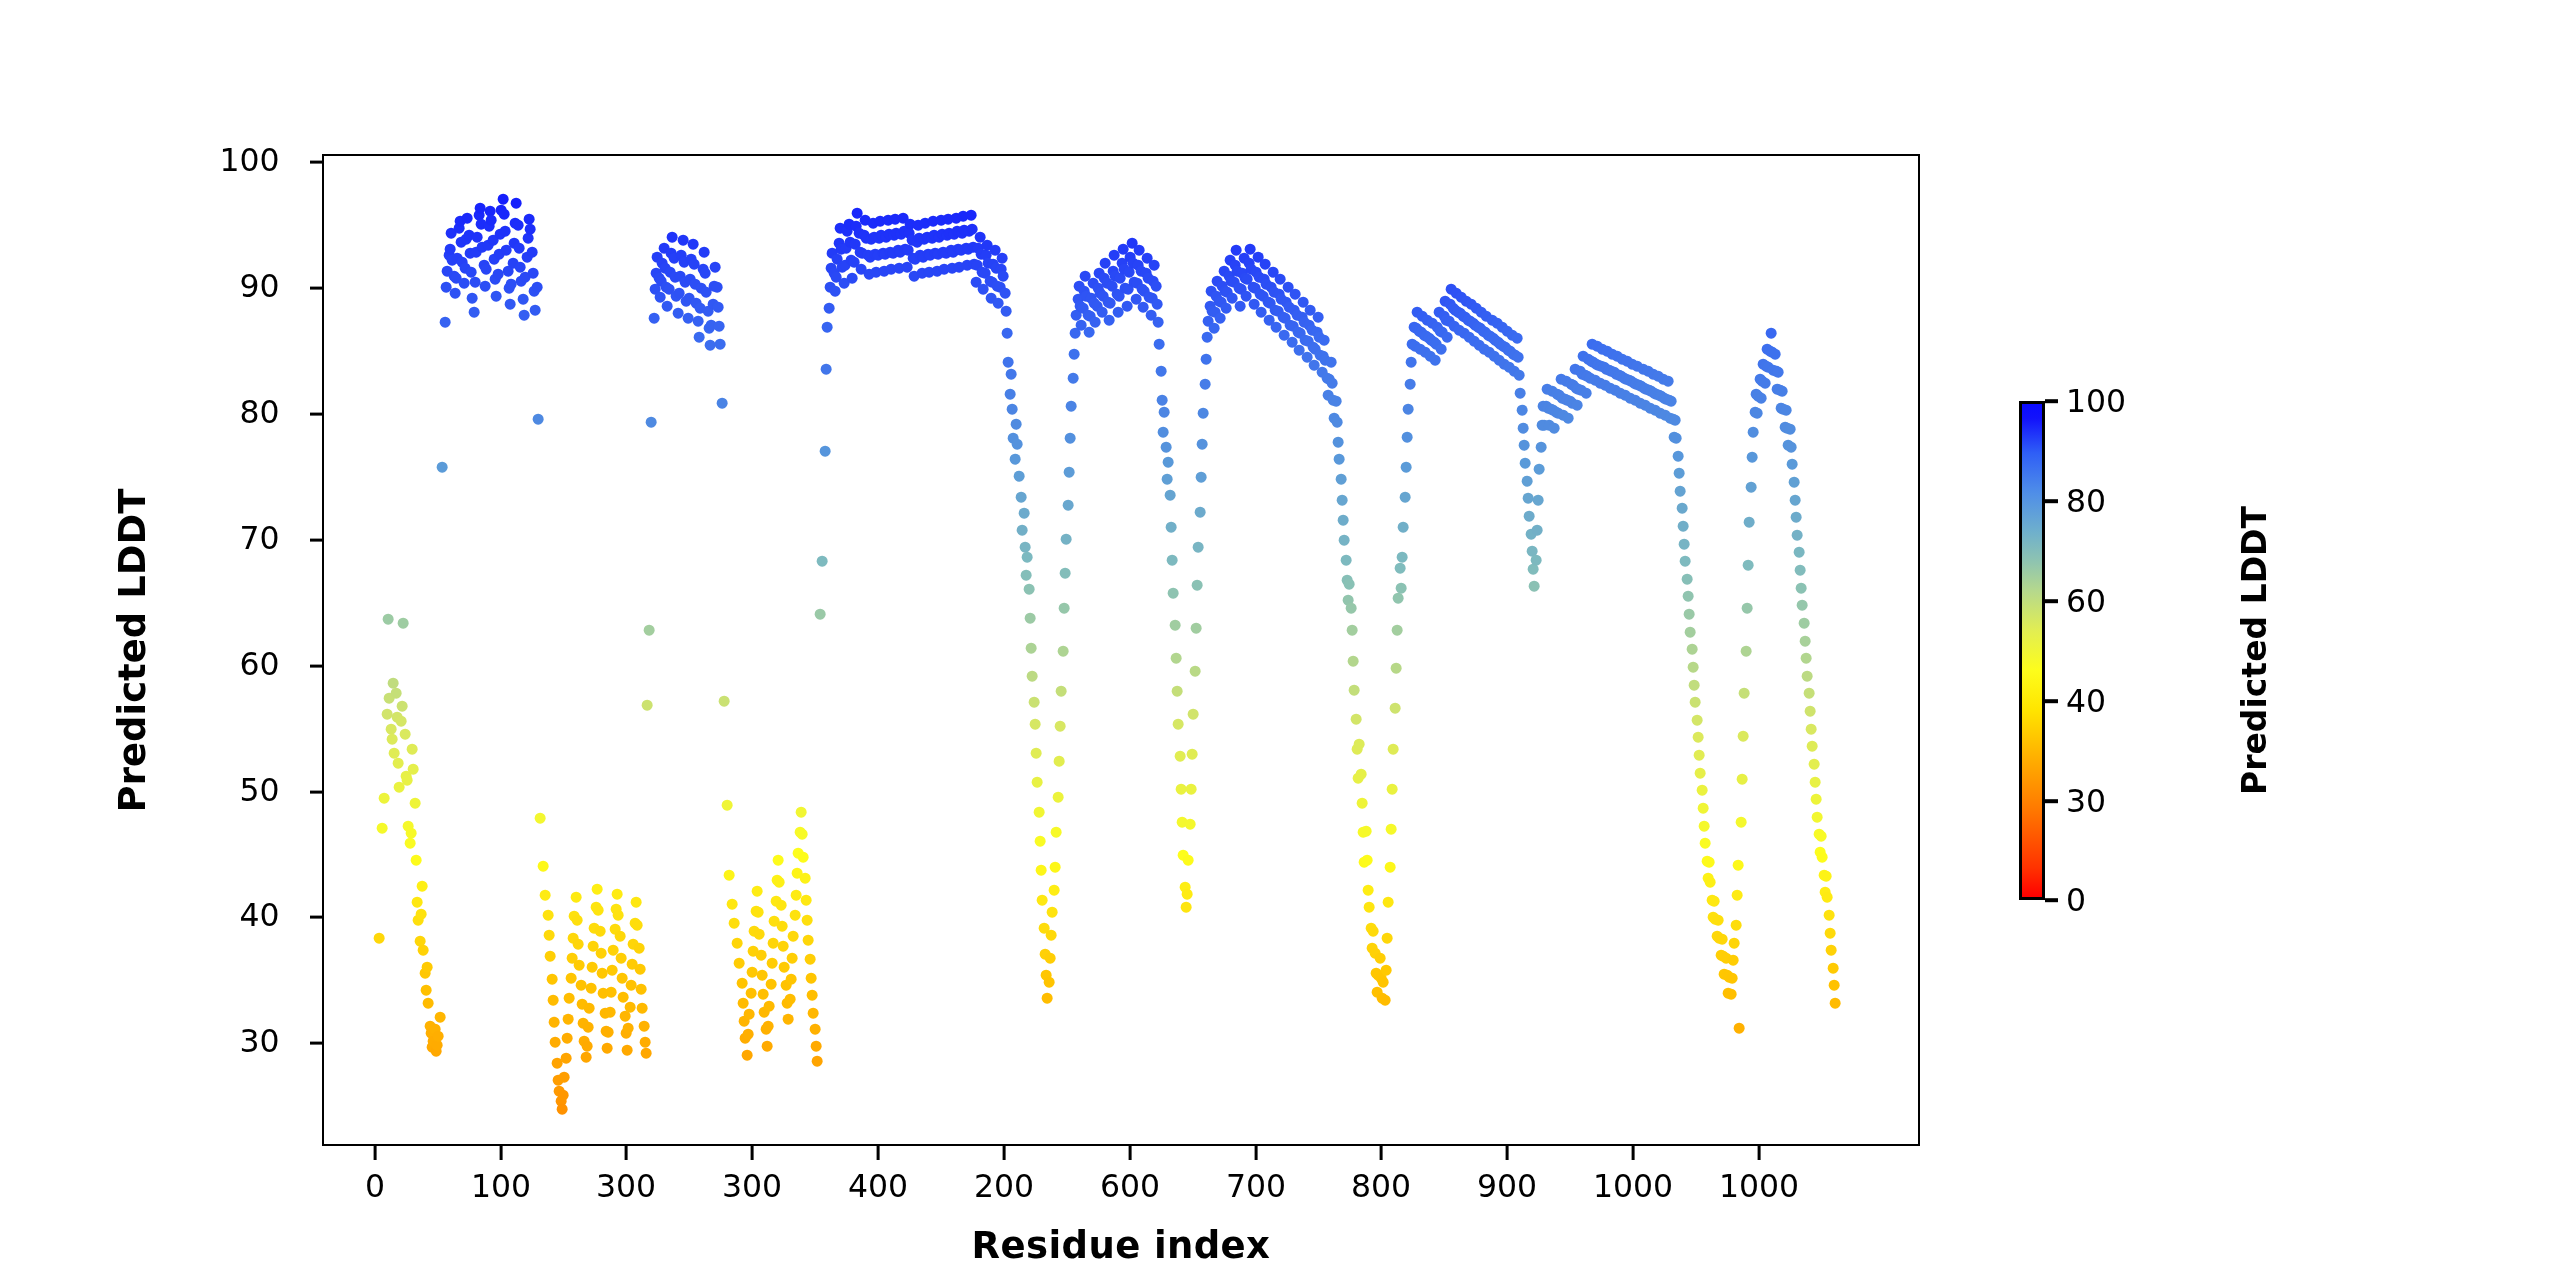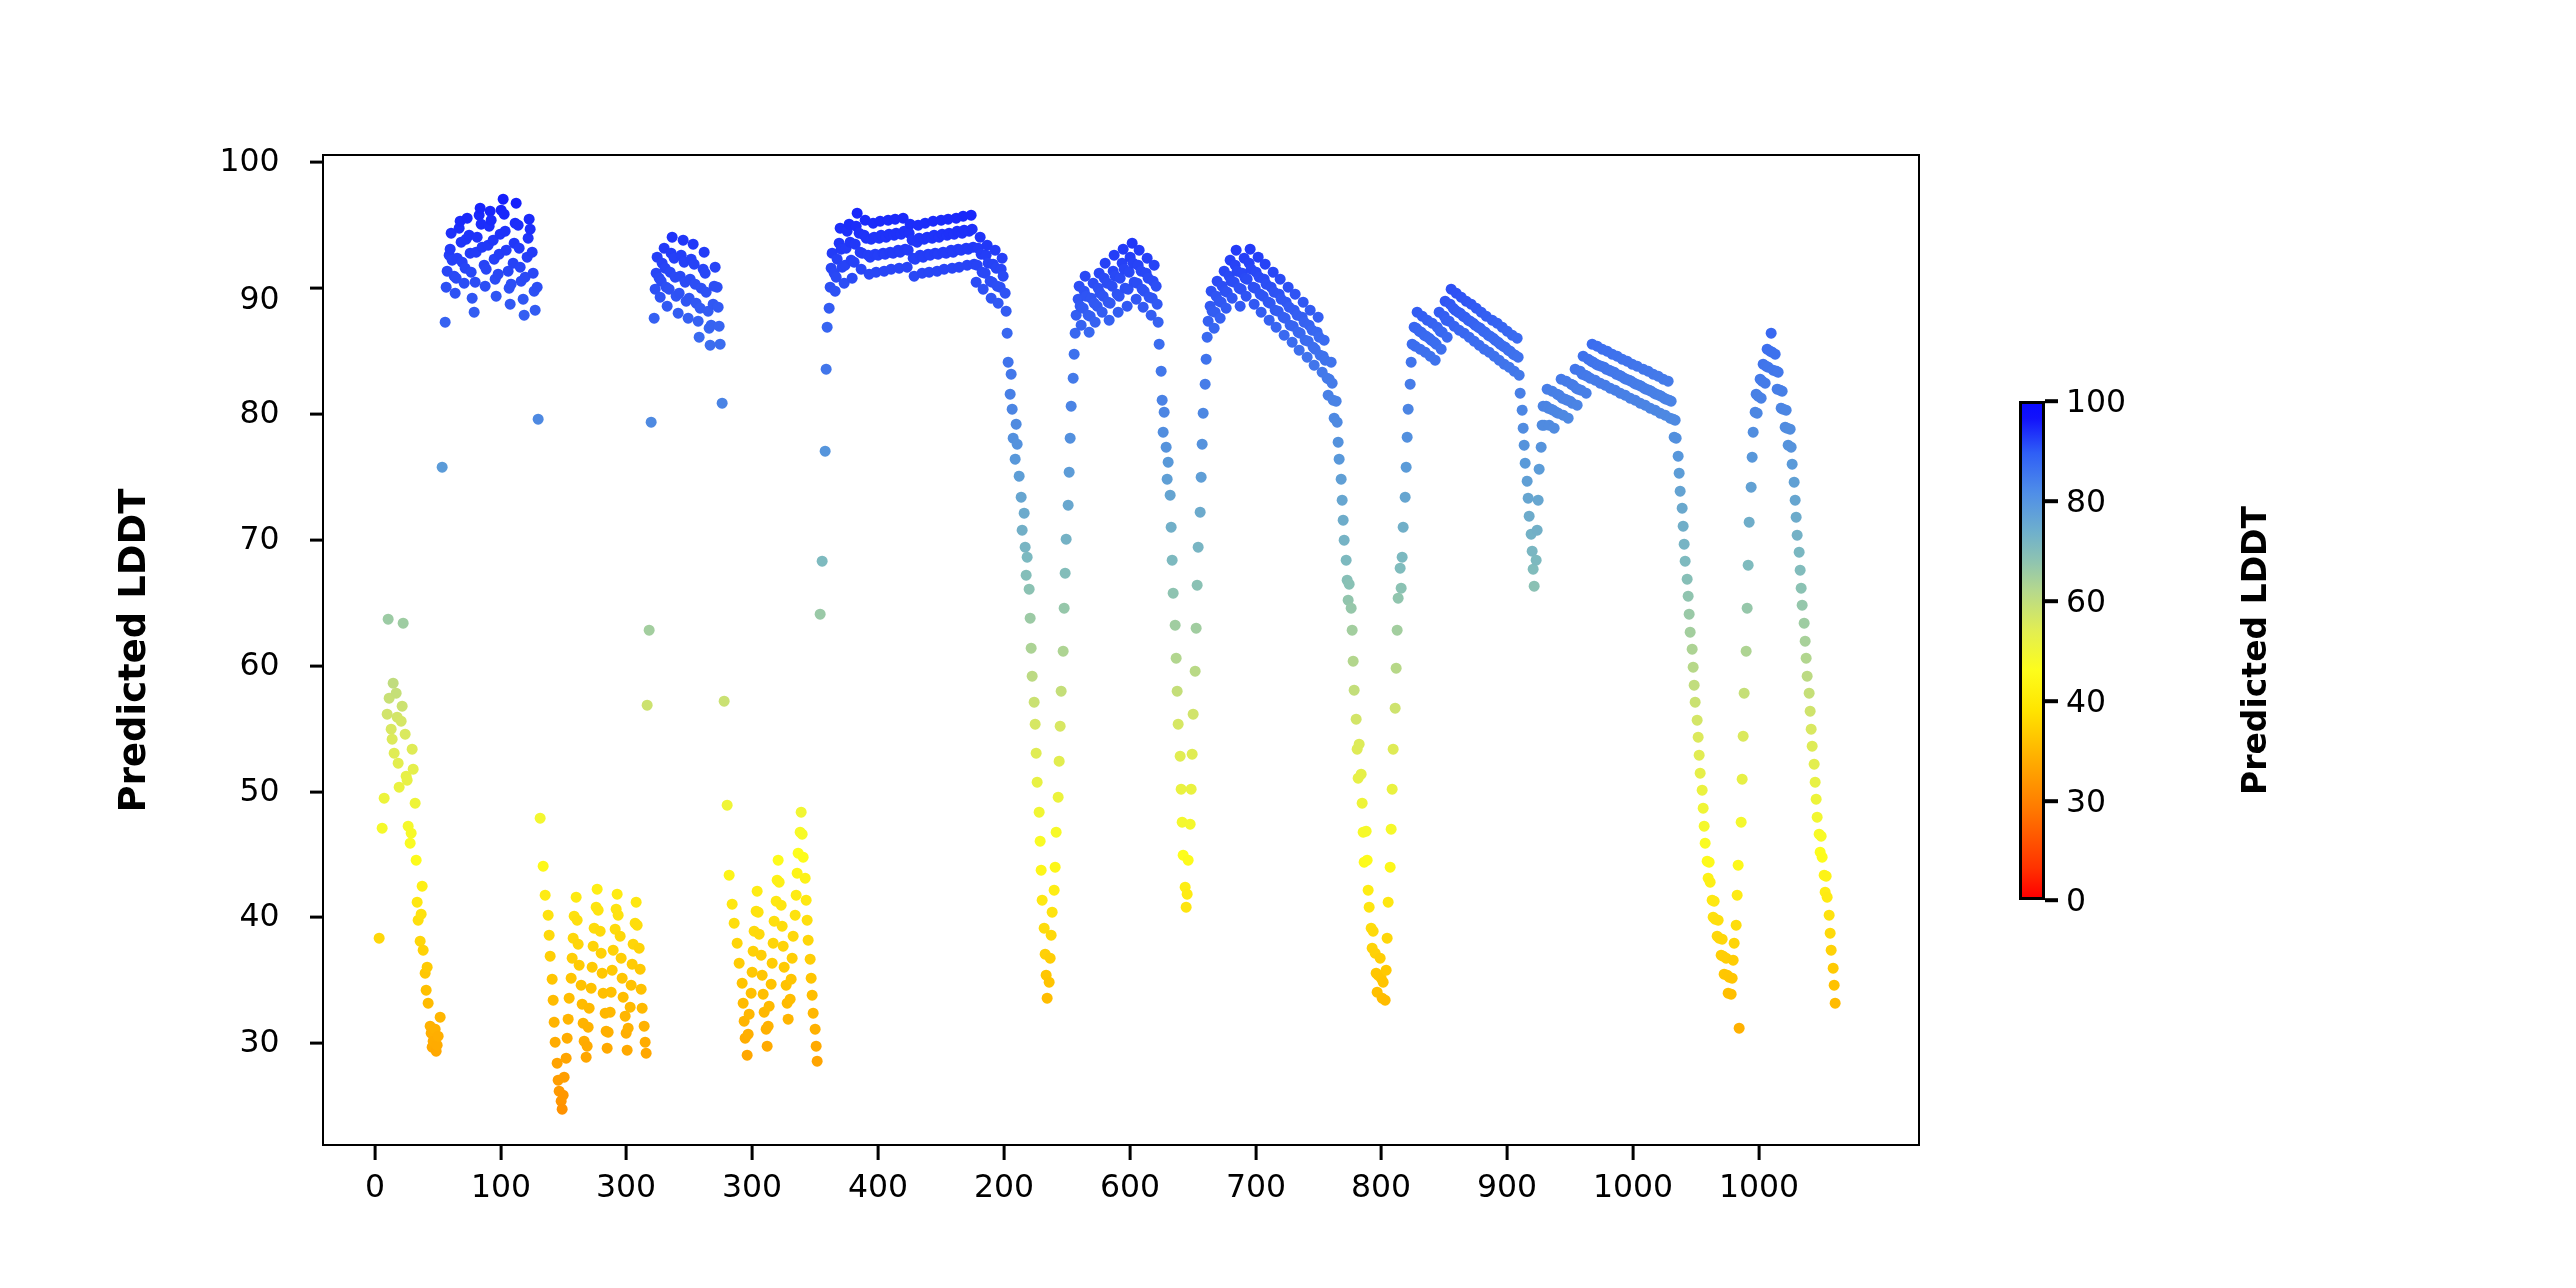--- a/index.html
+++ b/index.html
@@ -168,21 +168,21 @@
     <span>Predicted LDDT</span>
   </div>
 
   <div id="ylabels">
       <div class="lbl" style="top:887px">30</div>
       <div class="lbl" style="top:761px">40</div>
       <div class="lbl" style="top:636px">50</div>
       <div class="lbl" style="top:510px">60</div>
       <div class="lbl" style="top:384px">70</div>
       <div class="lbl" style="top:258px">80</div>
-      <div class="lbl" style="top:144px">90</div>
+      <div class="lbl" style="top:132px">90</div>
       <div class="lbl" style="top:6.3px">100</div>
     </div>
 
   <div id="plot-frame">
     <div id="scatter-layer">
         <div class="pt" style="left:55px;top:782px;background:rgb(254,215,10)"></div>
         <div class="pt" style="left:58px;top:672px;background:rgb(245,249,42)"></div>
         <div class="pt" style="left:60px;top:642px;background:rgb(237,244,59)"></div>
         <div class="pt" style="left:63px;top:558px;background:rgb(209,228,107)"></div>
         <div class="pt" style="left:64px;top:463px;background:rgb(156,203,164)"></div>
@@ -1347,20 +1347,21 @@
       <div class="tk" style="left:1059px"></div>
       <div class="lbl" style="left:1059px">800</div>
       <div class="tk" style="left:1185px"></div>
       <div class="lbl" style="left:1185px">900</div>
       <div class="tk" style="left:1311px"></div>
       <div class="lbl" style="left:1311px">1000</div>
       <div class="tk" style="left:1437px"></div>
       <div class="lbl" style="left:1437px">1000</div>
     </div>
 
+  <div id="xaxis-title">Residue index</div>
 
   <div id="cbar-wrap">
     <div id="cbar"></div>
   <div class="cbtick" style="top: 499px;"></div>
       <div class="cblbl" style="top: 499px;">0</div>
       <div class="cbtick" style="top: 400px;"></div>
       <div class="cblbl" style="top: 400px;">30</div>
       <div class="cbtick" style="top: 300px;"></div>
       <div class="cblbl" style="top: 300px;">40</div>
       <div class="cbtick" style="top: 200px;"></div>

